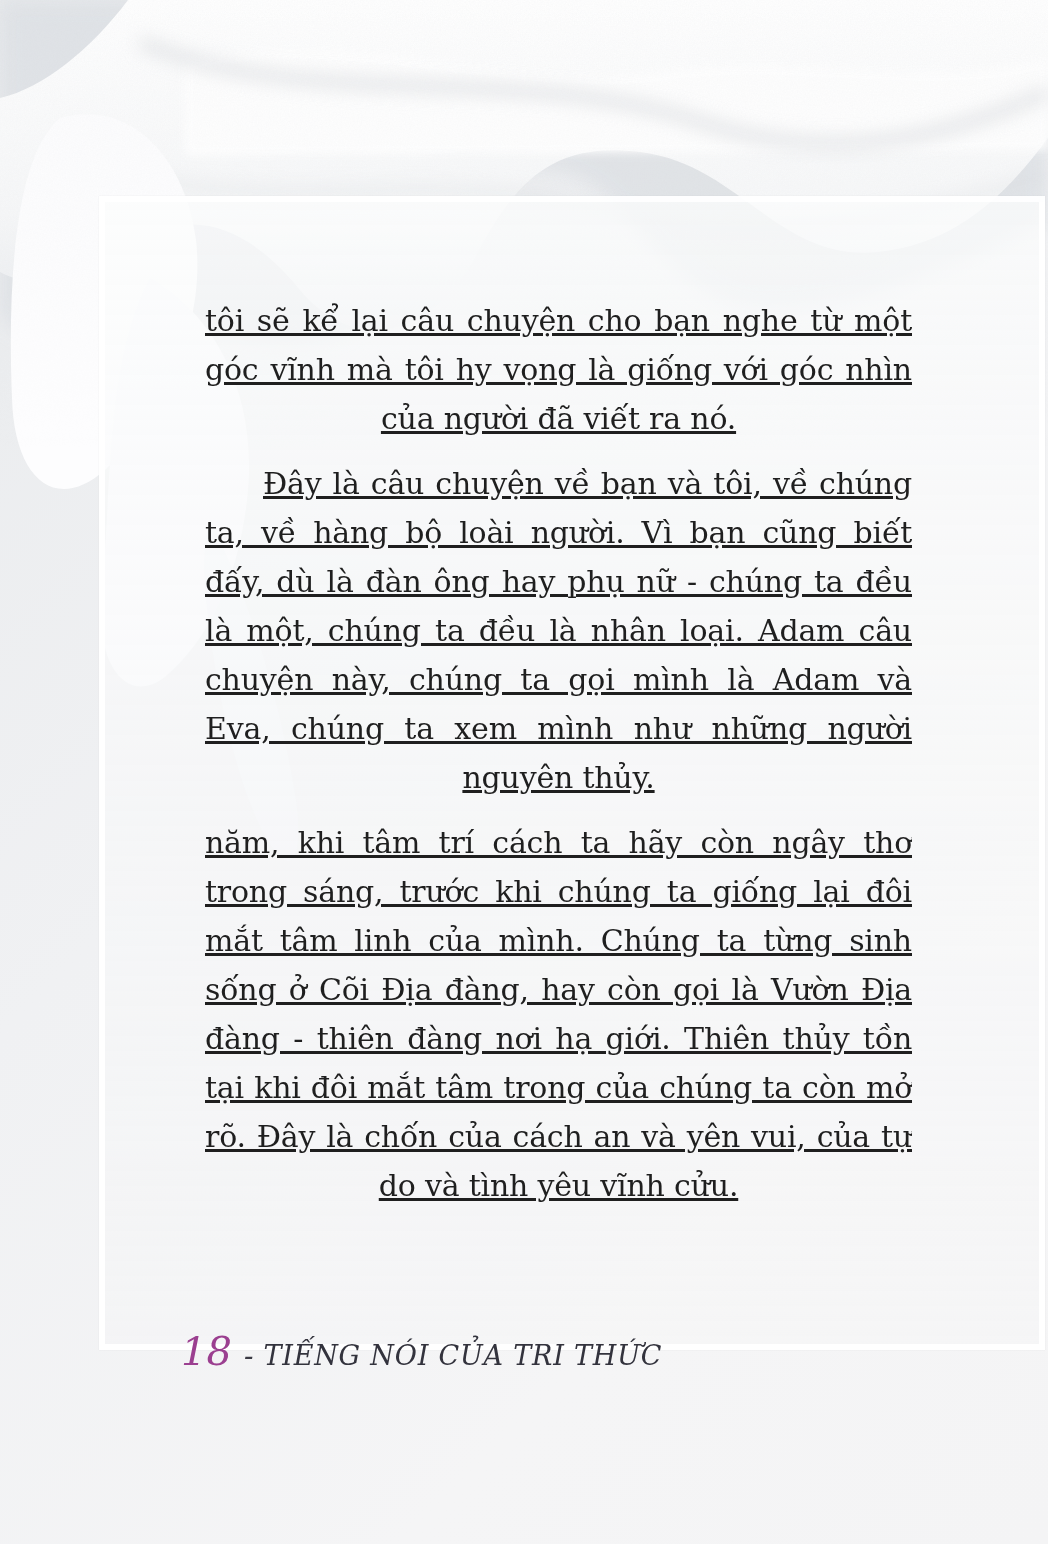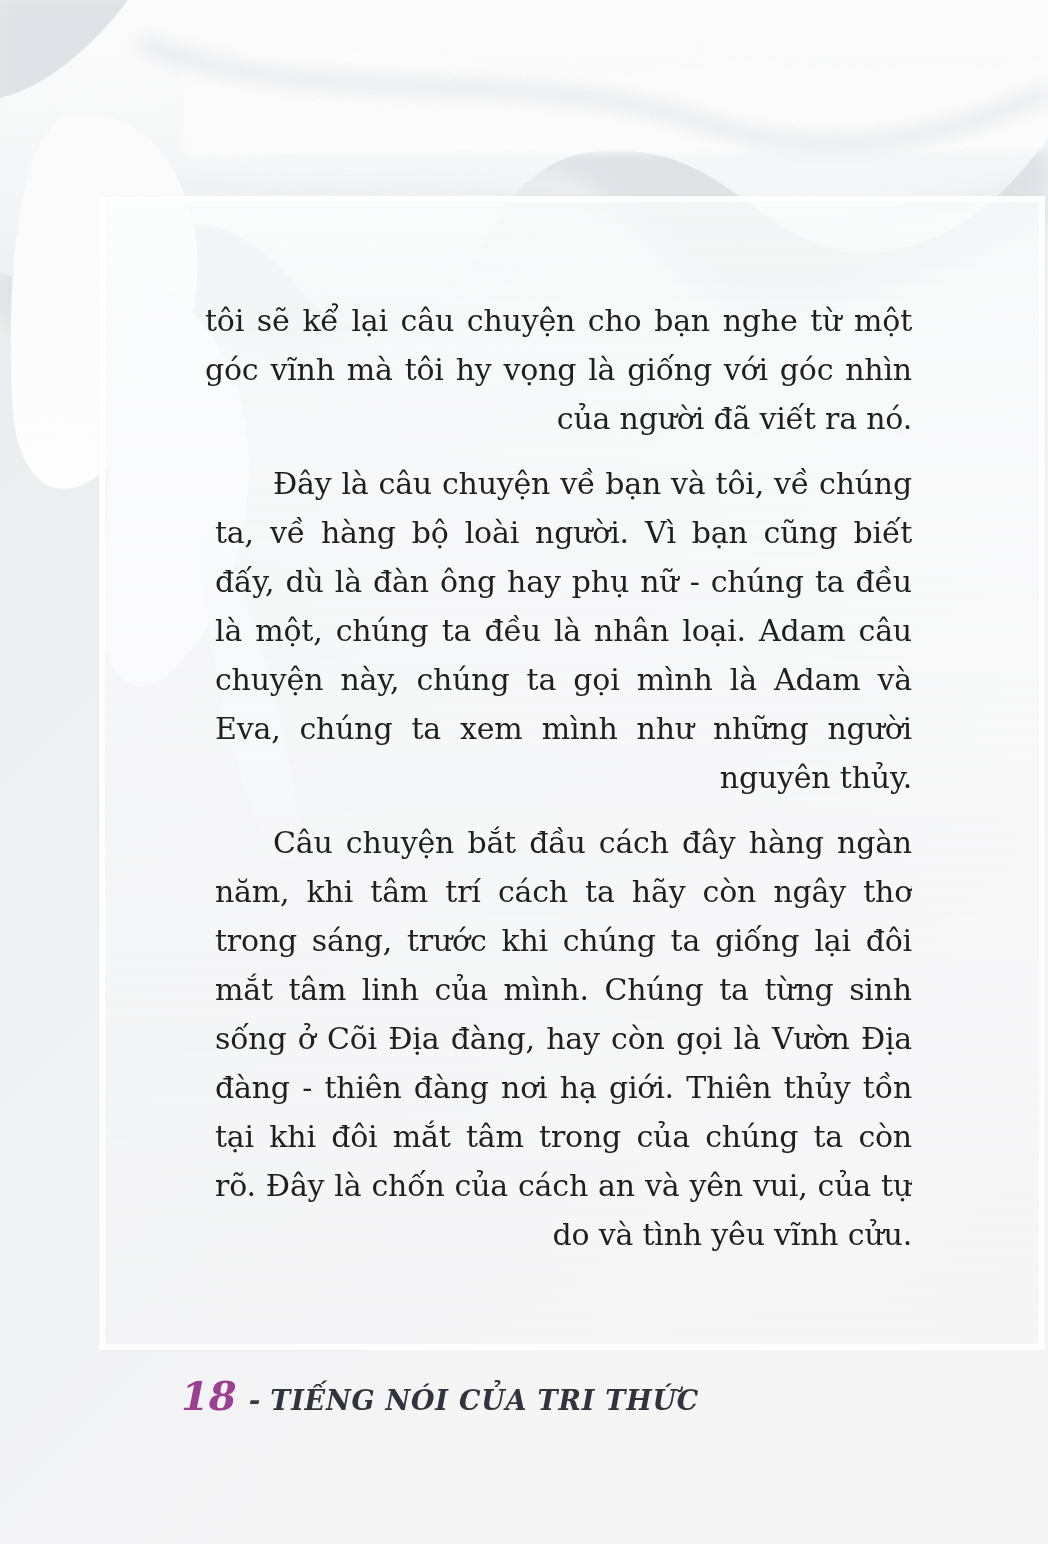--- a/index.html
+++ b/index.html
@@ -12,32 +12,32 @@
   .frame{
     position:absolute;left:99px;top:196px;width:934px;height:1142px;
     border:6px solid rgba(255,255,255,0.95);
     background:linear-gradient(180deg,rgba(252,253,253,0.75),rgba(246,246,247,0.45));
     box-shadow:0 0 1px rgba(190,193,197,0.35);
   }
   .text-block{
     position:absolute;left:100px;top:94px;width:707px;
     font-size:30px;line-height:49px;color:#1f1f1f;letter-spacing:-0.2px;
   }
-  .paragraph{margin:0;}
-  .paragraph + .paragraph{margin-top:16px;margin-left:10px;}
+  .paragraph{margin:0;text-decoration:underline;}
+  .paragraph + .paragraph{margin-top:16px;}
   .line{
     height:49px;overflow:hidden;text-align:justify;
   }
   .line::after{content:"";display:inline-block;width:100%;height:0;}
-  .line.last{text-align:right;}
+  .line.last{text-align:center;}
   .line.last::after{content:none;}
   .line.indent{text-indent:58px;}
   .footer{
-    position:absolute;left:181px;top:1372px;white-space:nowrap;
-    font-style:italic;font-weight:bold;color:#35353f;
+    position:absolute;left:181px;top:1328px;white-space:nowrap;
+    font-style:italic;font-weight:normal;color:#35353f;
   }
   .footer .pagenum{font-size:40px;color:#9b3f90;letter-spacing:0;}
   .footer .sep{font-size:28px;margin:0 10px 0 12px;color:#3a3a44;}
   .footer .booktitle{font-size:27px;letter-spacing:0.8px;color:#33333d;}
 </style>
 </head>
 <body>
 
 <svg class="fabric" width="1048" height="900" viewBox="0 0 1048 900" aria-hidden="true">
   <defs>
@@ -106,21 +106,20 @@
       <div class="line indent">Đây là câu chuyện về bạn và tôi, về chúng</div>
       <div class="line">ta, về hàng bộ loài người. Vì bạn cũng biết</div>
       <div class="line">đấy, dù là đàn ông hay phụ nữ - chúng ta đều</div>
       <div class="line">là một, chúng ta đều là nhân loại. Adam câu</div>
       <div class="line">chuyện này, chúng ta gọi mình là Adam và</div>
       <div class="line">Eva, chúng ta xem mình như những người</div>
       <div class="line last">nguyên thủy.</div>
     </div>
 
     <div class="paragraph">
-      <div class="line indent">Câu chuyện bắt đầu cách đây hàng ngàn</div>
       <div class="line">năm, khi tâm trí cách ta hãy còn ngây thơ</div>
       <div class="line">trong sáng, trước khi chúng ta giống lại đôi</div>
       <div class="line">mắt tâm linh của mình. Chúng ta từng sinh</div>
       <div class="line">sống ở Cõi Địa đàng, hay còn gọi là Vườn Địa</div>
       <div class="line">đàng - thiên đàng nơi hạ giới. Thiên thủy tồn</div>
       <div class="line">tại khi đôi mắt tâm trong của chúng ta còn mở</div>
       <div class="line">rõ. Đây là chốn của cách an và yên vui, của tự</div>
       <div class="line last">do và tình yêu vĩnh cửu.</div>
     </div>
 

